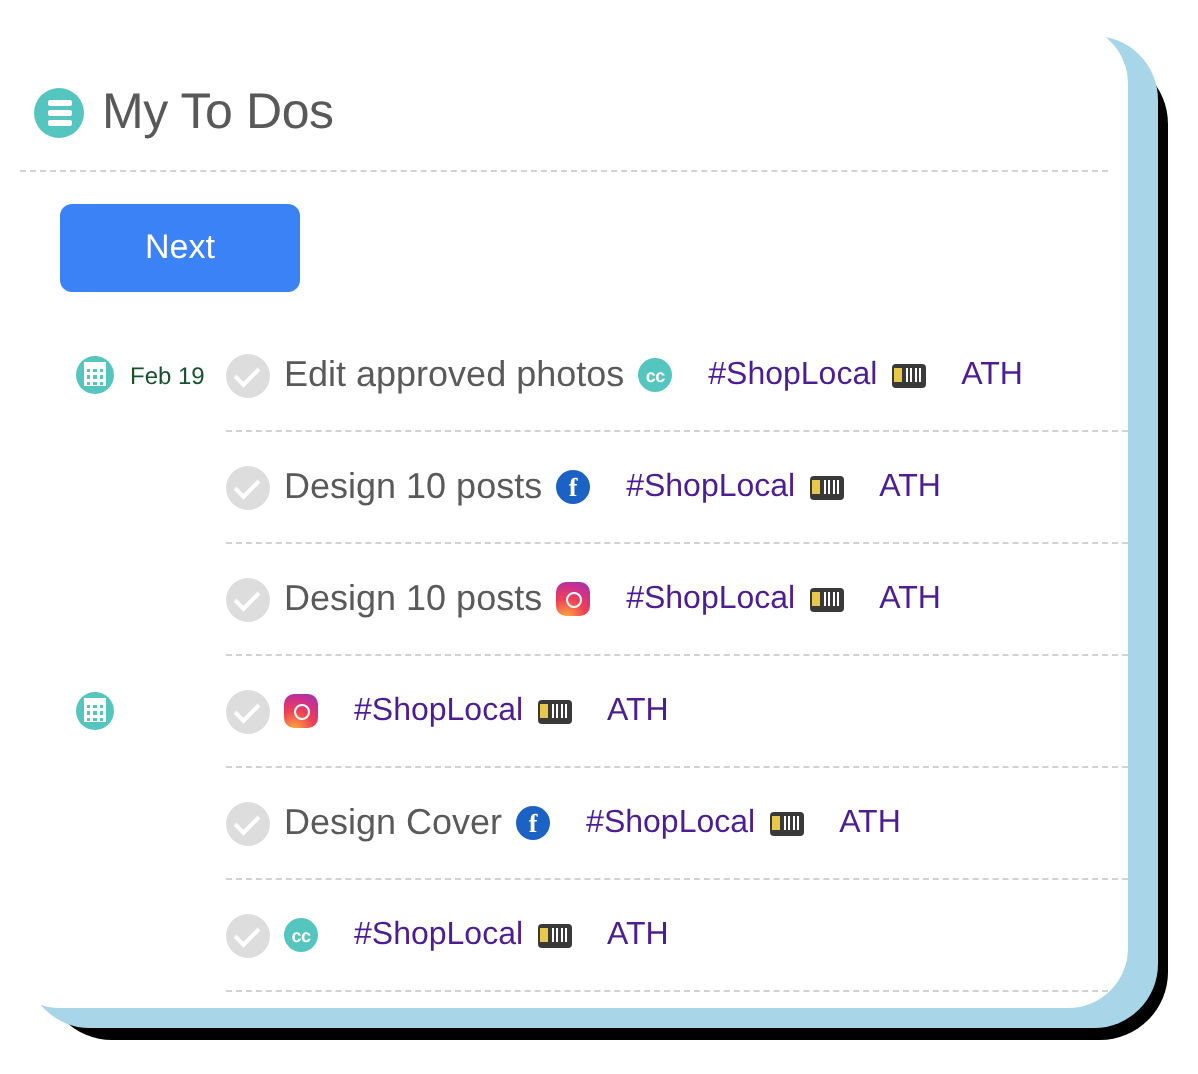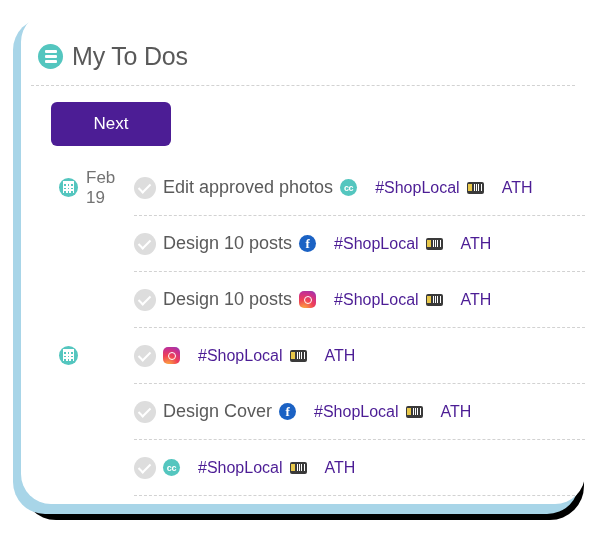--- a/index.html
+++ b/index.html
@@ -37,21 +37,21 @@
     left: 13px;
     top: 18px;
     width: 566px;
     height: 496px;
     background: #a8d5e8;
     border-radius: 32px;
   }
 
   .card {
     position: absolute;
-    left: 21px;
+    left: 0;
     top: 12px;
     width: 564px;
     height: 492px;
     background: #ffffff;
     border-radius: 30px;
     overflow: hidden;
   }
 
   
   .header {
@@ -93,21 +93,21 @@
   }
   .divider.full { margin-left: 10px; margin-right: 10px; }
 
   
   .btn-row { padding: 16px 0 0 30px; }
   .next-btn {
     width: 120px;
     height: 44px;
     border: 0;
     border-radius: 6px;
-    background: #4c1d95;
+    background: #3b82f6;
     color: #ffffff;
     font-size: 17px;
     font-family: "Liberation Sans", sans-serif;
     cursor: pointer;
     padding: 0;
   }
 
   
   .todo-list { margin-top: 14px; }
 
@@ -145,22 +145,22 @@
     background-color: #54c6bf;
   }
   .cal-icon::after {
     content: "";
     position: absolute;
     left: 4px; top: 2.5px;
     width: 11px; height: 2px;
     background: #ffffff;
   }
   .date-label {
-    color: #737373;
-    font-size: 17px;
+    color: #14532d;
+    font-size: 12px;
   }
 
   .task-cell {
     flex: 1;
     min-width: 0;
     border-bottom: 1px dashed #d2d2d2;
     display: flex;
     align-items: center;
     gap: 7px;
     height: 55px;

